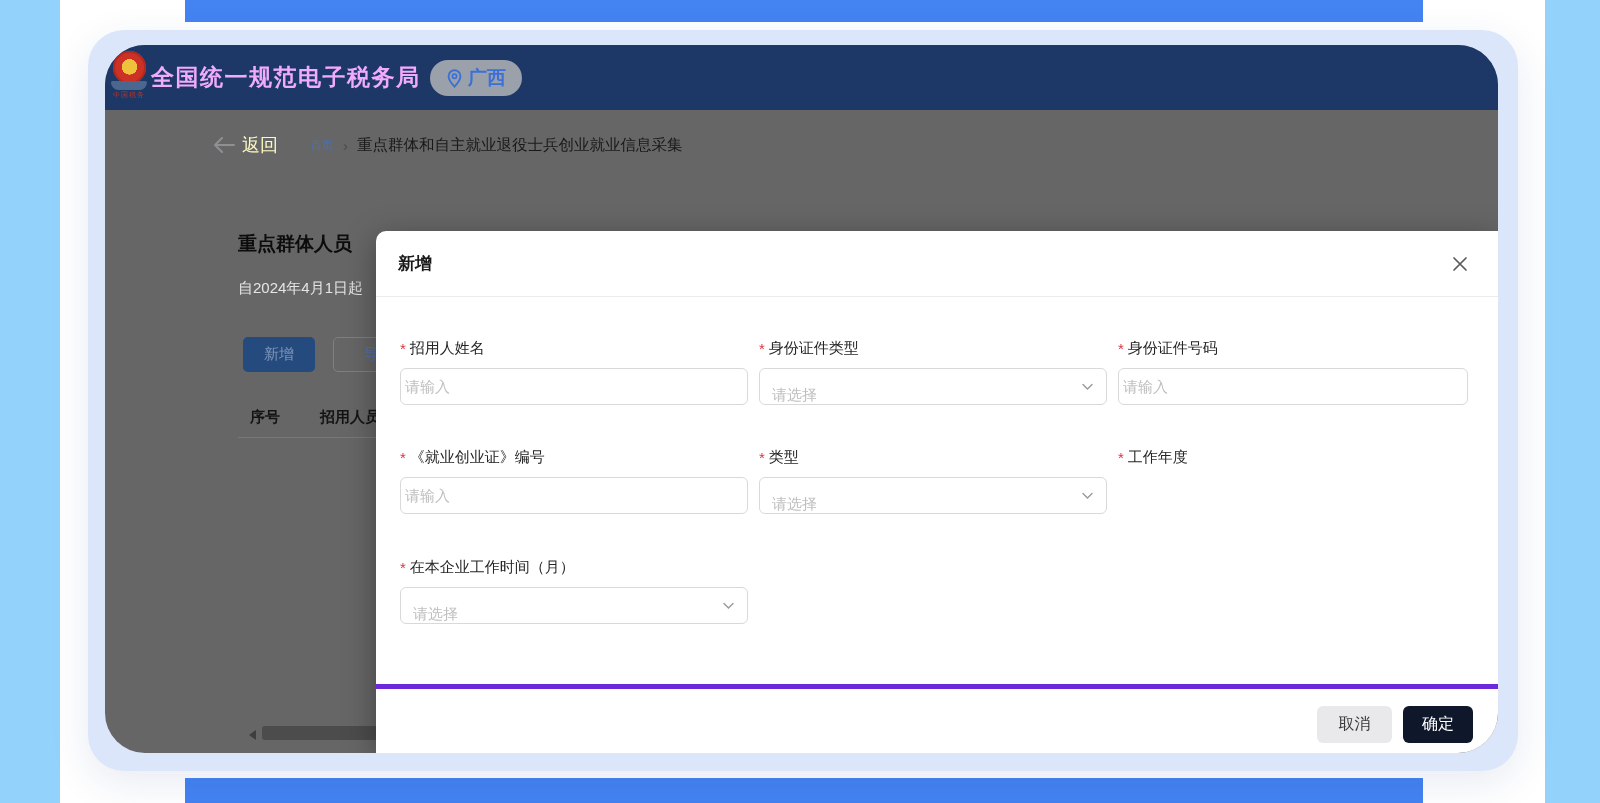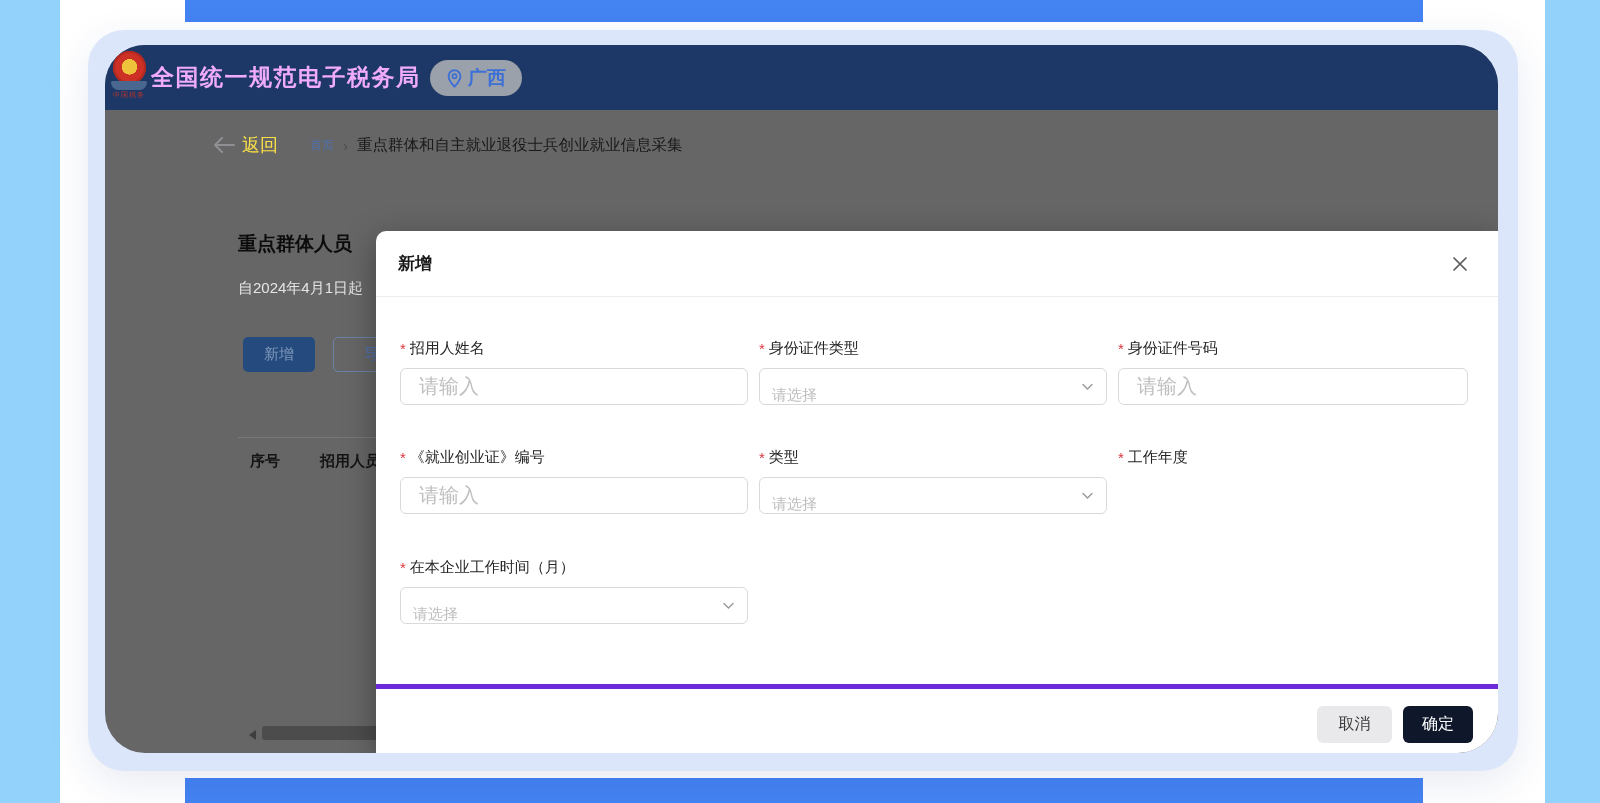--- a/index.html
+++ b/index.html
@@ -30,34 +30,34 @@
   .logo-caption { font-size:7px; color:#b5342c; letter-spacing:1px; white-space:nowrap; }
   .app-title { position:absolute; left:46px; top:0; height:65px; line-height:65px;
     font-size:23px; font-weight:600; color:#f0abfc; letter-spacing:1.5px; }
   .region-badge { position:absolute; left:325px; top:15px; height:36px; padding:8px 16px;
     border-radius:18px; background:#9ba1ab; display:flex; align-items:center; gap:5px; cursor:pointer;font-family:Liberation Serif, serif; }
   .region-badge span { font-size:19px; font-weight:700; color:#3c70d6; }
 
   
   .crumbs { position:absolute; left:108px; top:88px; height:24px; display:flex; align-items:center; }
   .back-btn { display:flex; align-items:center; gap:7px; cursor:pointer; }
-  .back-label { font-size:18px; color:#fde047; }
+  .back-label { font-size:18px; color:#fef9c3; }
   .crumb-home { margin-left:32px; font-size:12px; color:#4e70af; cursor:pointer; }
   .crumb-sep { margin:0 9px; font-size:15px; color:#4c4c4c; }
   .crumb-cur { font-size:15.5px; color:#191919; }
 
   .pg-title { position:absolute; left:133px; top:186px; font-size:19px; font-weight:700; color:#0c0c0c; }
   .pg-note  { position:absolute; left:133px; top:234px; font-size:15px; color:#e5e5e5; }
   .pg-add-btn { position:absolute; left:138px; top:292px; width:72px; height:35px; border:none;
     background:#254a7e; color:#7e97ba; font-size:15px; border-radius:5px; cursor:pointer; }
   .pg-import-btn { position:absolute; left:228px; top:292px; width:92px; height:35px;
     background:transparent; border:1px solid #6c82a6; color:#4e73b4; font-size:15px;
     border-radius:5px; cursor:pointer; }
   .pg-thead { position:absolute; left:145px; top:363px; display:flex; gap:40px;
-    font-size:15px; font-weight:700; color:#141414; white-space:nowrap;margin-top:44px; }
+    font-size:15px; font-weight:700; color:#141414; white-space:nowrap; }
   .pg-thead-line { position:absolute; left:133px; top:392px; width:140px; height:1px; background:#787878; }
 
   .hscroll-arrow { position:absolute; left:144px; top:685px; width:0; height:0;
     border-top:5px solid transparent; border-bottom:5px solid transparent;
     border-right:7px solid #3e3e3e; cursor:pointer; }
   .hscroll-thumb { position:absolute; left:157px; top:681px; width:120px; height:14px;
     background:#4c4c4c; border-radius:3px; cursor:pointer; }
 
   
   .modal { position:absolute; left:271px; top:186px; right:0; bottom:0;
@@ -66,21 +66,21 @@
   .modal-title { position:absolute; left:22px; top:0; height:66px; line-height:66px;
     font-size:17px; font-weight:700; color:#191919; }
   .modal-close { position:absolute; right:28px; top:23px; width:20px; height:20px;
     cursor:pointer; display:flex; align-items:center; justify-content:center; }
 
   .field { position:absolute; width:348px; }
   .f-label { height:22px; font-size:15px; color:#252525; display:flex; align-items:center; }
   .f-label .req { color:#d9363e; margin-right:4px; font-size:15px; }
   .control { position:relative; margin-top:9px; width:100%; height:37px;
     border:1px solid #d9d9d9; border-radius:6px; background:#fff; cursor:pointer; }
-  input.control { padding:0 18px; font-size:20px; color:#333; cursor:text; outline:none; width:100%; }
+  input.control { padding:0 4px; font-size:15px; color:#333; cursor:text; outline:none; width:100%; }
   input.control::placeholder { color:#bfbfbf; }
   .control .ph { position:absolute; left:12px; top:8px; height:35px; line-height:35px;
     font-size:15px; color:#bfbfbf; }
   .control .tail-icon { position:absolute; right:12px; top:0; height:35px;
     display:flex; align-items:center; }
 
   .pos-r1c1 { left:24px;  top:106px; }
   .pos-r1c2 { left:383px; top:106px; }
   .pos-r1c3 { left:742px; top:106px; width:350px; }
   .pos-r2c1 { left:24px;  top:215px; }

